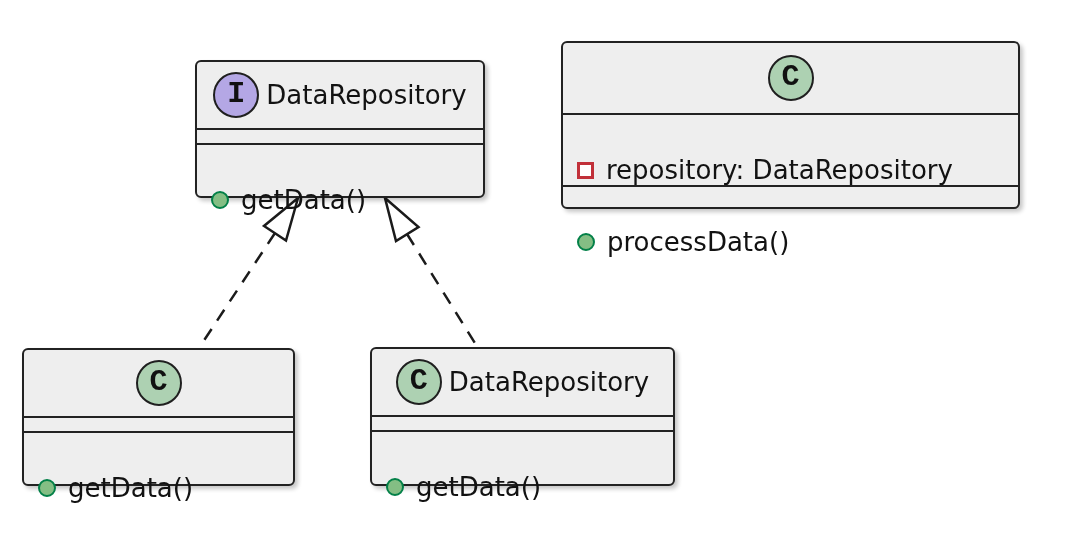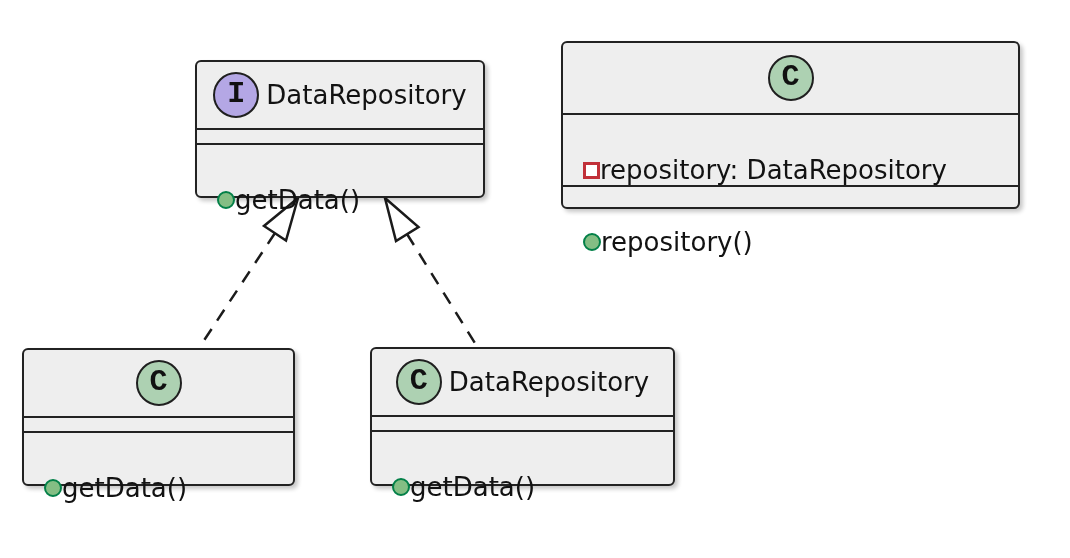--- a/index.html
+++ b/index.html
@@ -54,22 +54,22 @@
   .uml-title { font-size: 26px; color: #121212; white-space: nowrap; }
   .uml-title.italic { }
   .uml-sep { border-top: 2px solid #222222; flex: 0 0 auto; }
   .uml-fields.empty { height: 13px; flex: 0 0 auto; }
   .uml-fields.row, .uml-methods {
     display: flex; flex-direction: column; justify-content: center;
     flex: 1 1 auto;
   }
   .uml-fields.row { flex: 0 0 47px; }
   .uml-member {
-    display: flex; align-items: center; 
-    padding: 0 20px;
+    display: flex; align-items: center; gap: 12px;
+    padding: 0 14px;
     white-space: nowrap;
     margin-top: 40px;
   }
   .member-text { font-size: 26px; color: #121212; }
   .vis-public {
     width: 18px; height: 18px; border-radius: 50%;
     background: #84be84; border: 2.5px solid #038048;
     box-sizing: border-box; flex: 0 0 auto;
   }
   .vis-private {
@@ -122,21 +122,21 @@
     <div class="uml-fields row">
       <div class="uml-member">
         <span class="vis-private"></span>
         <span class="member-text">repository: DataRepository</span>
       </div>
     </div>
     <div class="uml-sep"></div>
     <div class="uml-methods">
       <div class="uml-member">
         <span class="vis-public"></span>
-        <span class="member-text">repository()</span>
+        <span class="member-text">processData()</span>
       </div>
     </div>
   </div>
 
   <div class="uml-class" style="left:22px; top:348px; width:273px; height:138px;">
     <div class="uml-header">
       <span class="uml-spot spot-class">
         <span>C</span>
       </span>
     </div>

